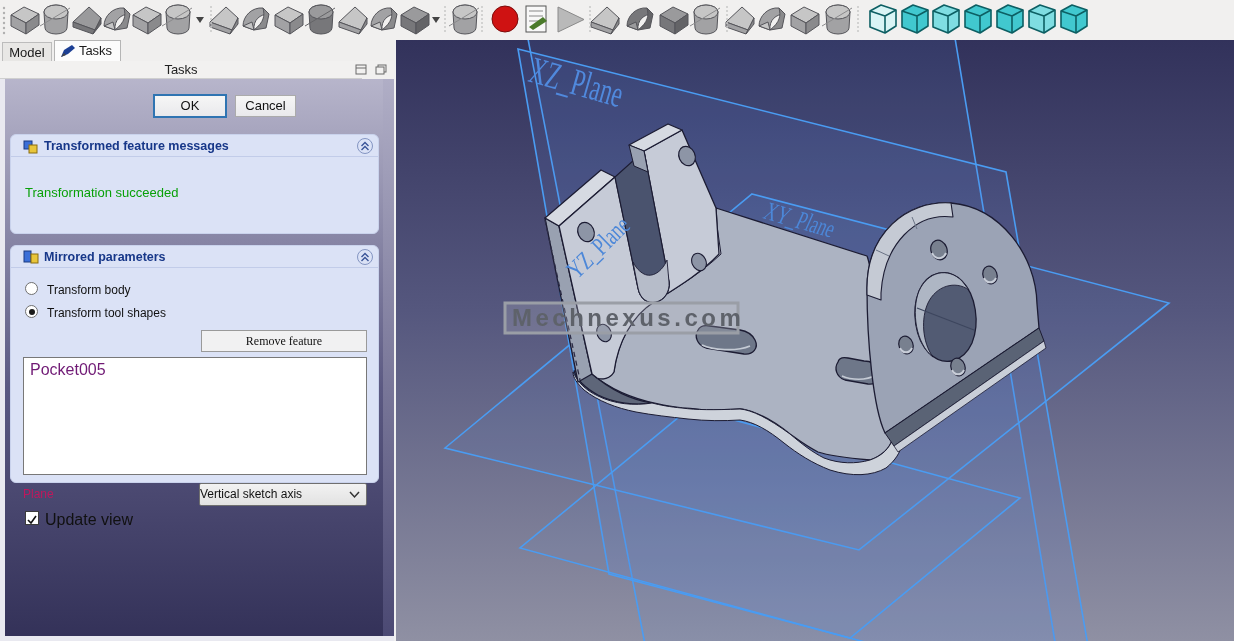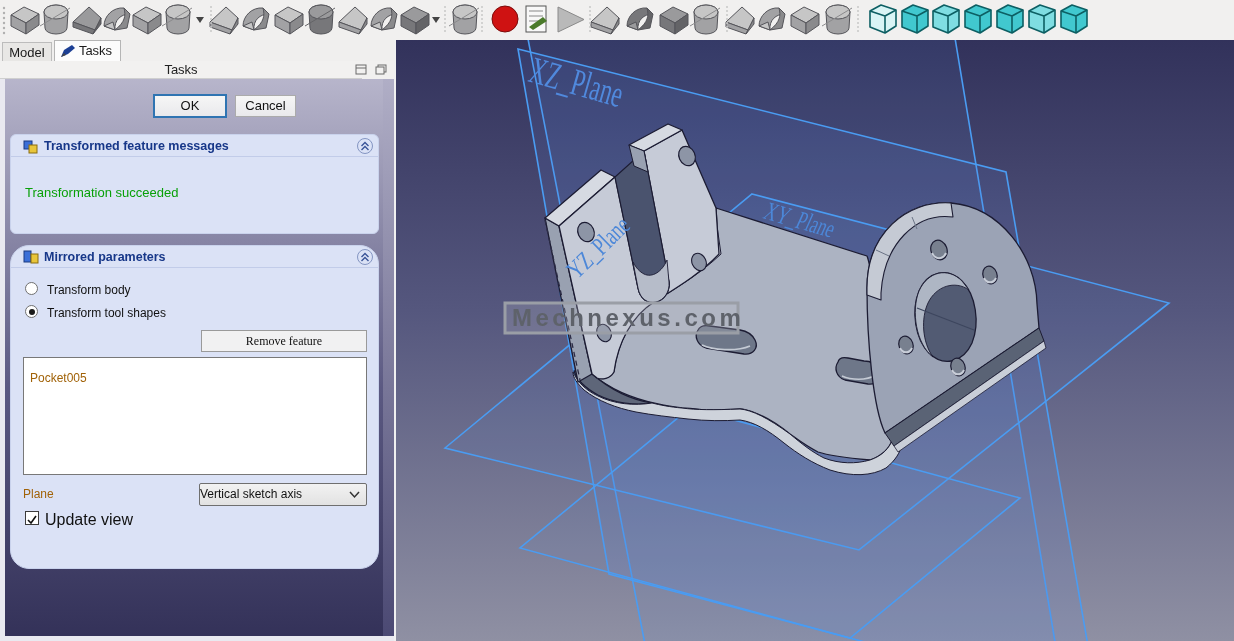--- a/index.html
+++ b/index.html
@@ -22,30 +22,30 @@
   #panel-strip { left:383px; top:79px; width:11px; height:557px; background:linear-gradient(#b0aec6,#4b4973); }
   #panel-wline { left:394px; top:40px; width:2px; height:601px; background:#f0f0f0; }
   .btn { position:absolute; font-size:13px; text-align:center; color:#111; background:linear-gradient(#f6f6f6,#e9e9ec);margin-left:36px; }
   #btn-ok { left:117px; top:15px; width:74px; height:24px; border:2px solid #2f74b2; line-height:20px; }
   #btn-cancel { left:199px; top:16px; width:61px; height:22px; border:1px solid #ababab; line-height:20px; }
   .gbox { position:absolute; left:10px; width:369px; background:#dbe2f6; border:1px solid #c9d2ec; border-radius:6px; }
   .gbox-head { position:relative; height:22px; border-bottom:1px solid #c2cce9; }
   .gbox-title { position:absolute; left:33px; top:4px; font-size:12.5px; font-weight:bold; color:#173789; }
   .gbox-collapse { position:absolute; right:5px; top:3px; width:16px; height:16px; border:1px solid #8495c2; border-radius:8px; }
   #gbox1 { top:55px; height:100px; }
-  #gbox2 { top:166px; height:324px;border-radius:19px; }
+  #gbox2 { top:166px; height:238px; }
   #msg-green { position:absolute; left:14px; top:50px; font-size:13px; color:#08a008; }
   .radio { position:absolute; width:13px; height:13px; border:1px solid #707070; border-radius:7px; background:#fff; }
   .radio .dot { position:absolute; left:2.5px; top:2.5px; width:6px; height:6px; border-radius:3px; background:#1a1a1a; }
   .rlabel { position:absolute; font-size:12px; color:#111; }
   .fbtn { position:absolute; top:84px; height:22px; background:#f1f1f2; border:1px solid #9a9a9a; font-size:12px; text-align:center; line-height:20px; color:#111; }
-  #listbox { position:absolute; left:12px; top:111px; width:344px; height:118px; background:#fff; border:1px solid #787878; font-size:12px; padding:13px 6px; color:#a16207; }
+  #listbox { position:absolute; left:12px; top:111px; width:344px; height:118px; background:#fff; border:1px solid #787878; font-size:16px; padding:3px 6px; color:#701a75; }
   #combo { position:absolute; left:188px; top:237px; width:168px; height:23px; background:linear-gradient(#f2f2f2,#e2e2e2); border:1px solid #6f6f6f; border-radius:2px; font-size:12px; line-height:21px; padding-left:0; color:#111; }
   #combo svg { position:absolute; right:6px; top:7px; }
-  #plane-label { position:absolute; left:12px; top:241px; font-size:12px; color:#a16207; }
+  #plane-label { position:absolute; left:12px; top:241px; font-size:12px; color:#be185d; }
   #chk { position:absolute; left:14px; top:265px; width:14px; height:14px; background:#fff; border:1px solid #3c3c3c; }
   #chk-label { position:absolute; left:34px; top:265px; font-size:16px; color:#111; }
   
   #viewport { left:396px; top:40px; width:838px; height:601px; }
 </style>
 </head>
 <body>
   <div class="abs" id="toolbar"><svg width="1234" height="40" xmlns="http://www.w3.org/2000/svg" id="tbsvg">
       <circle cx="4" cy="8" r="1.2" fill="#b0b0b0"></circle>
       <circle cx="4" cy="13" r="1.2" fill="#b0b0b0"></circle>

